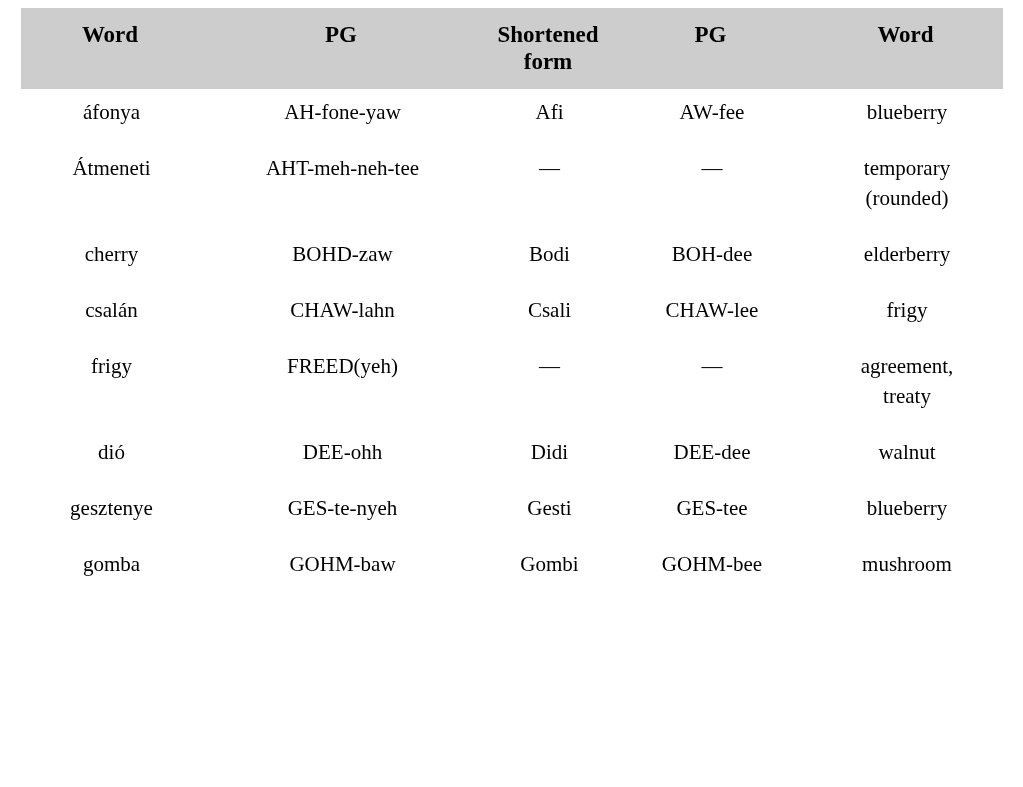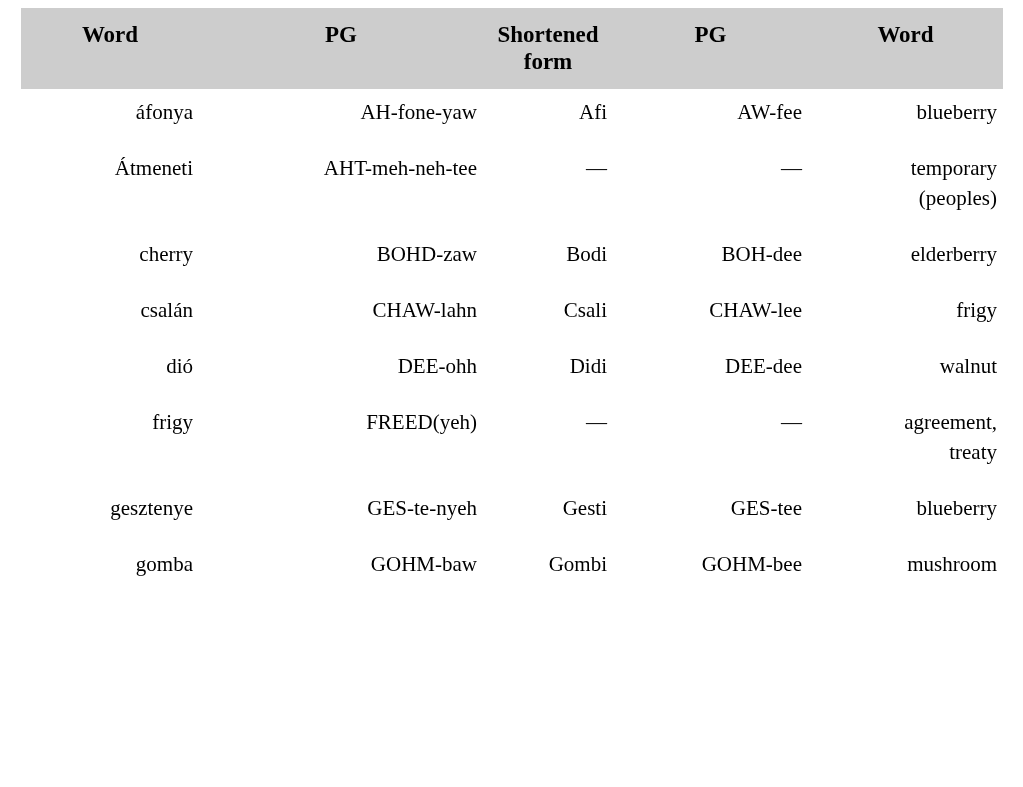--- a/index.html
+++ b/index.html
@@ -35,21 +35,21 @@
     text-align: center;
     vertical-align: top;
     padding: 13px 2px 0 2px;
     height: 81px;
     box-sizing: border-box;
   }
   td {
     font-size: 21px;
     line-height: 30px;
     vertical-align: top;
-    text-align: right;
+    text-align: center;
     padding: 13px 6px 13px 9px;
     white-space: pre-line;
     box-sizing: border-box;
   }
   tbody tr:first-child td {
     padding-top: 8px;
   }
 </style>
 </head>
 <body>
@@ -79,50 +79,50 @@
         <td>Afi</td>
         <td>AW-fee</td>
         <td>blueberry</td>
       </tr>
       <tr>
         <td>Átmeneti</td>
         <td>AHT-meh-neh-tee</td>
         <td>—</td>
         <td>—</td>
         <td>temporary
-(peoples)</td>
+(rounded)</td>
       </tr>
       <tr>
         <td>cherry</td>
         <td>BOHD-zaw</td>
         <td>Bodi</td>
         <td>BOH-dee</td>
         <td>elderberry</td>
       </tr>
       <tr>
         <td>csalán</td>
         <td>CHAW-lahn</td>
         <td>Csali</td>
         <td>CHAW-lee</td>
         <td>frigy</td>
       </tr>
       <tr>
-        <td>dió</td>
-        <td>DEE-ohh</td>
-        <td>Didi</td>
-        <td>DEE-dee</td>
-        <td>walnut</td>
-      </tr>
-      <tr>
         <td>frigy</td>
         <td>FREED(yeh)</td>
         <td>—</td>
         <td>—</td>
         <td>agreement,
 treaty</td>
+      </tr>
+      <tr>
+        <td>dió</td>
+        <td>DEE-ohh</td>
+        <td>Didi</td>
+        <td>DEE-dee</td>
+        <td>walnut</td>
       </tr>
       <tr>
         <td>gesztenye</td>
         <td>GES-te-nyeh</td>
         <td>Gesti</td>
         <td>GES-tee</td>
         <td>blueberry</td>
       </tr>
       <tr>
         <td>gomba</td>

